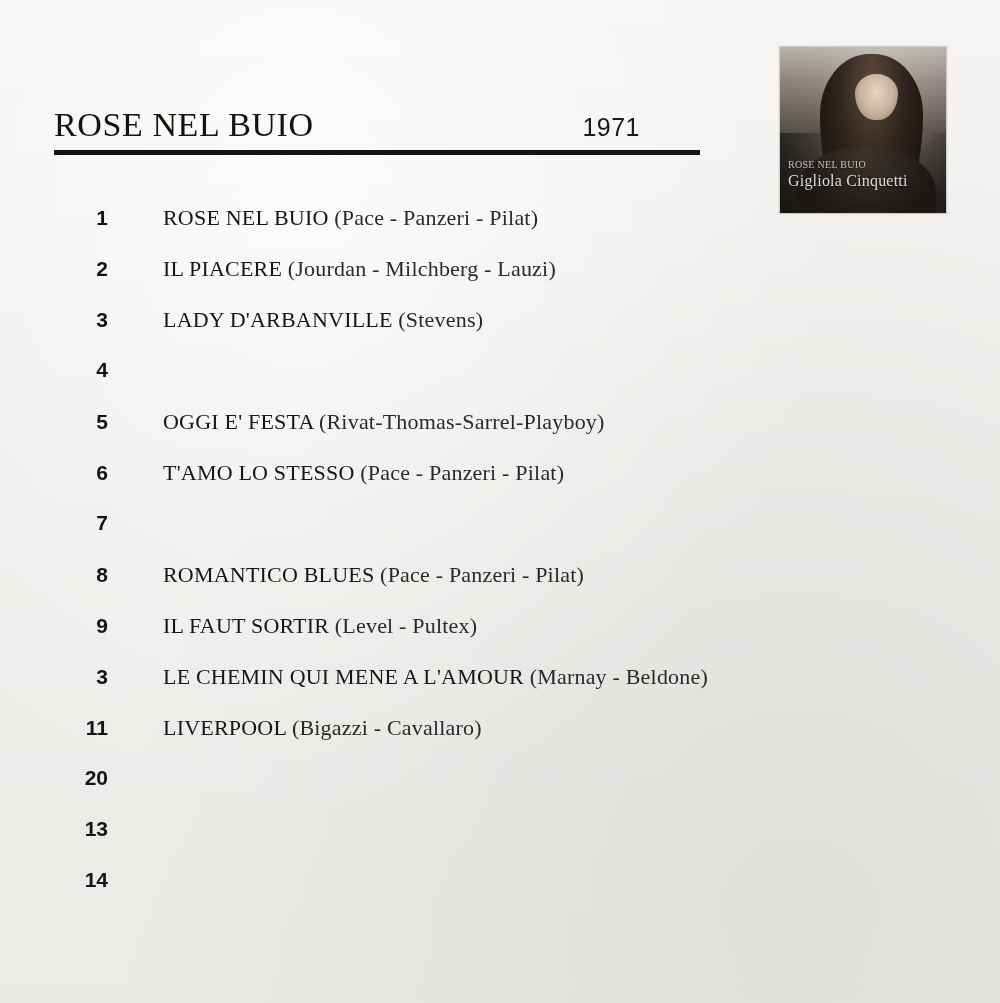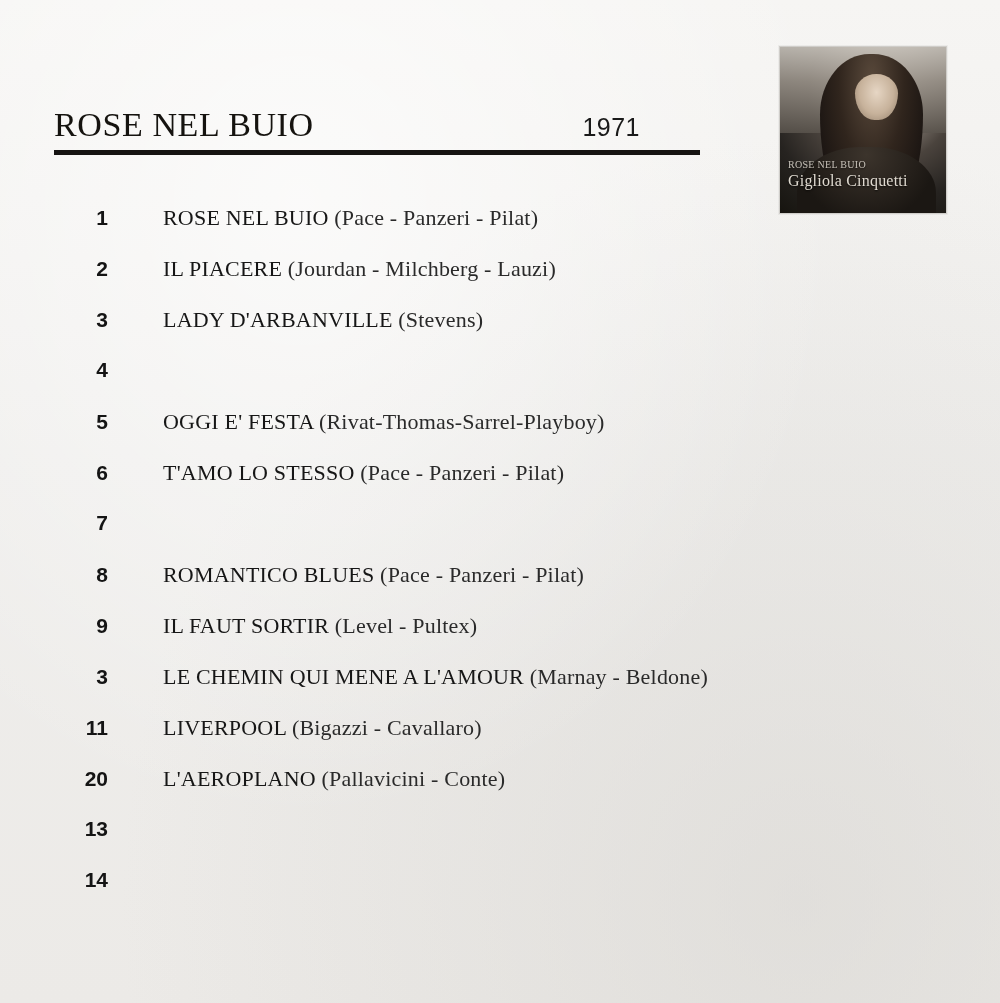--- a/index.html
+++ b/index.html
@@ -237,21 +237,20 @@
       <div class="track">
         <div class="track-num">3</div>
         <div class="track-text"><span>LE CHEMIN QUI MENE A L'AMOUR</span> <span class="credits">(Marnay - Beldone)</span></div>
       </div>
       <div class="track">
         <div class="track-num">11</div>
         <div class="track-text"><span>LIVERPOOL</span> <span class="credits">(Bigazzi - Cavallaro)</span></div>
       </div>
       <div class="track">
         <div class="track-num">20</div>
-        <div class="track-text"><span>L'AEROPLANO</span> <span class="credits">(Pallavicini - Conte)</span></div>
       </div>
       <div class="track">
         <div class="track-num">13</div>
       </div>
       <div class="track">
         <div class="track-num">14</div>
       </div>
     </div>
 
 </div>

